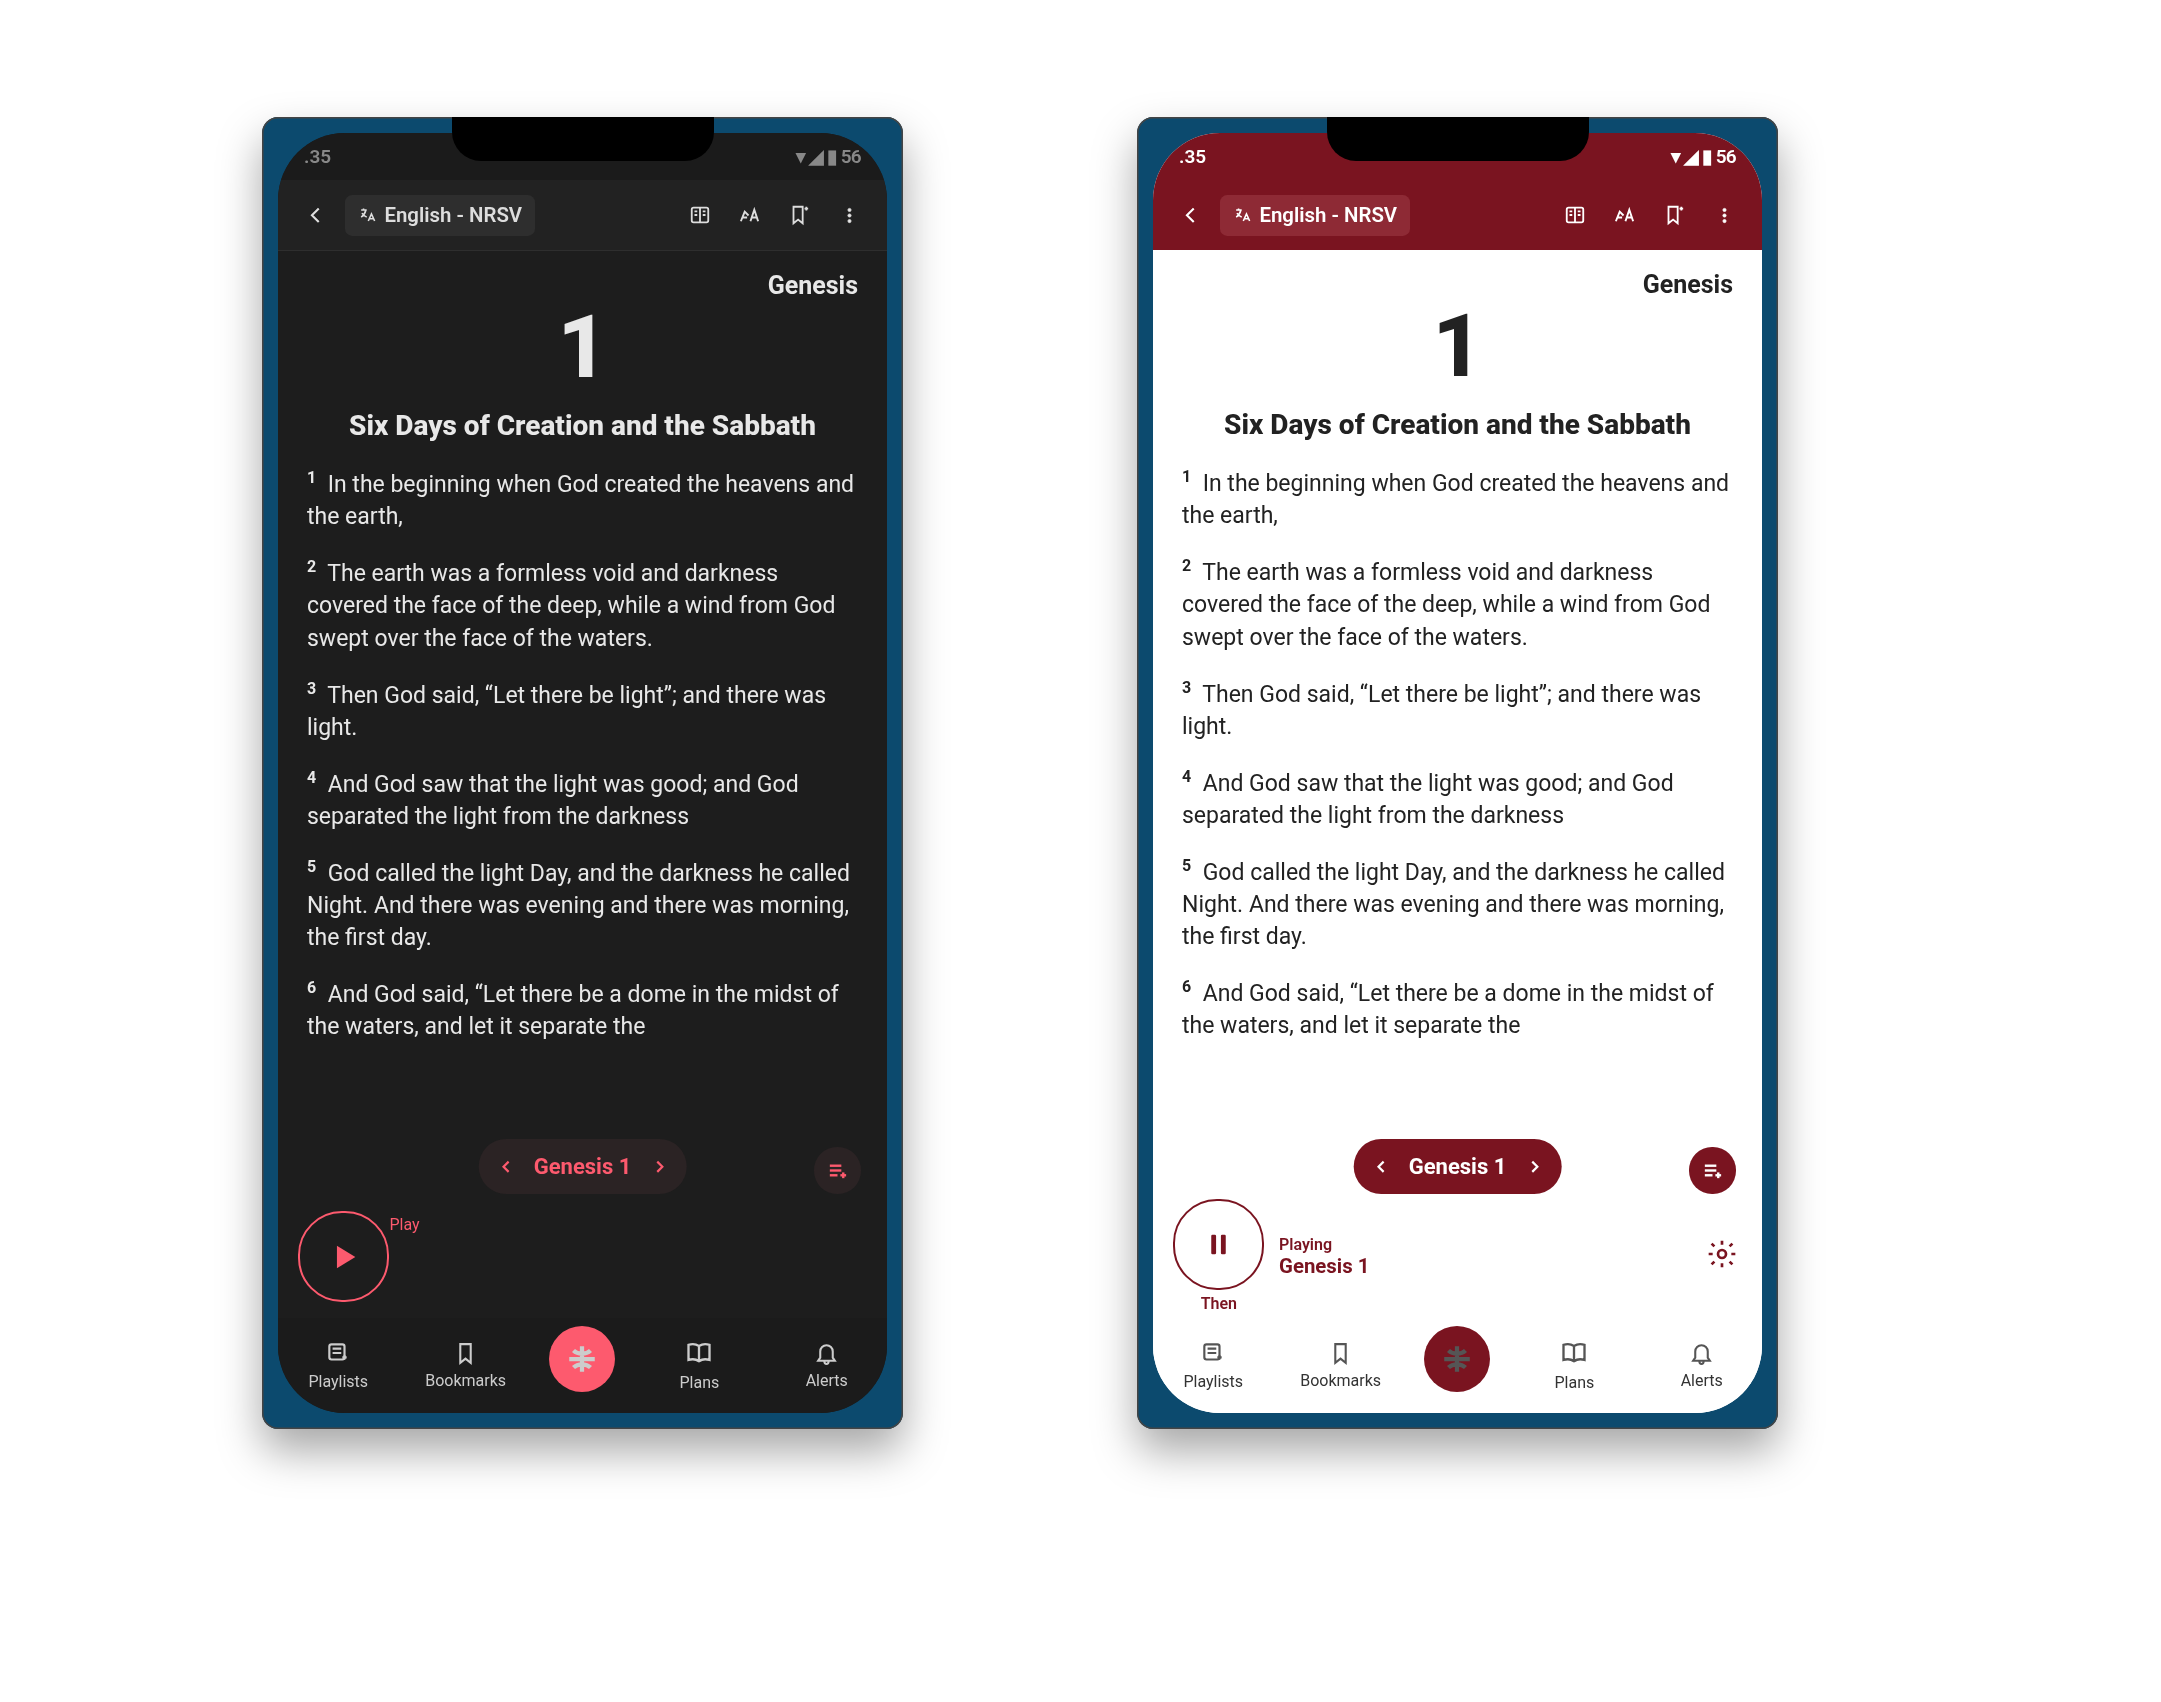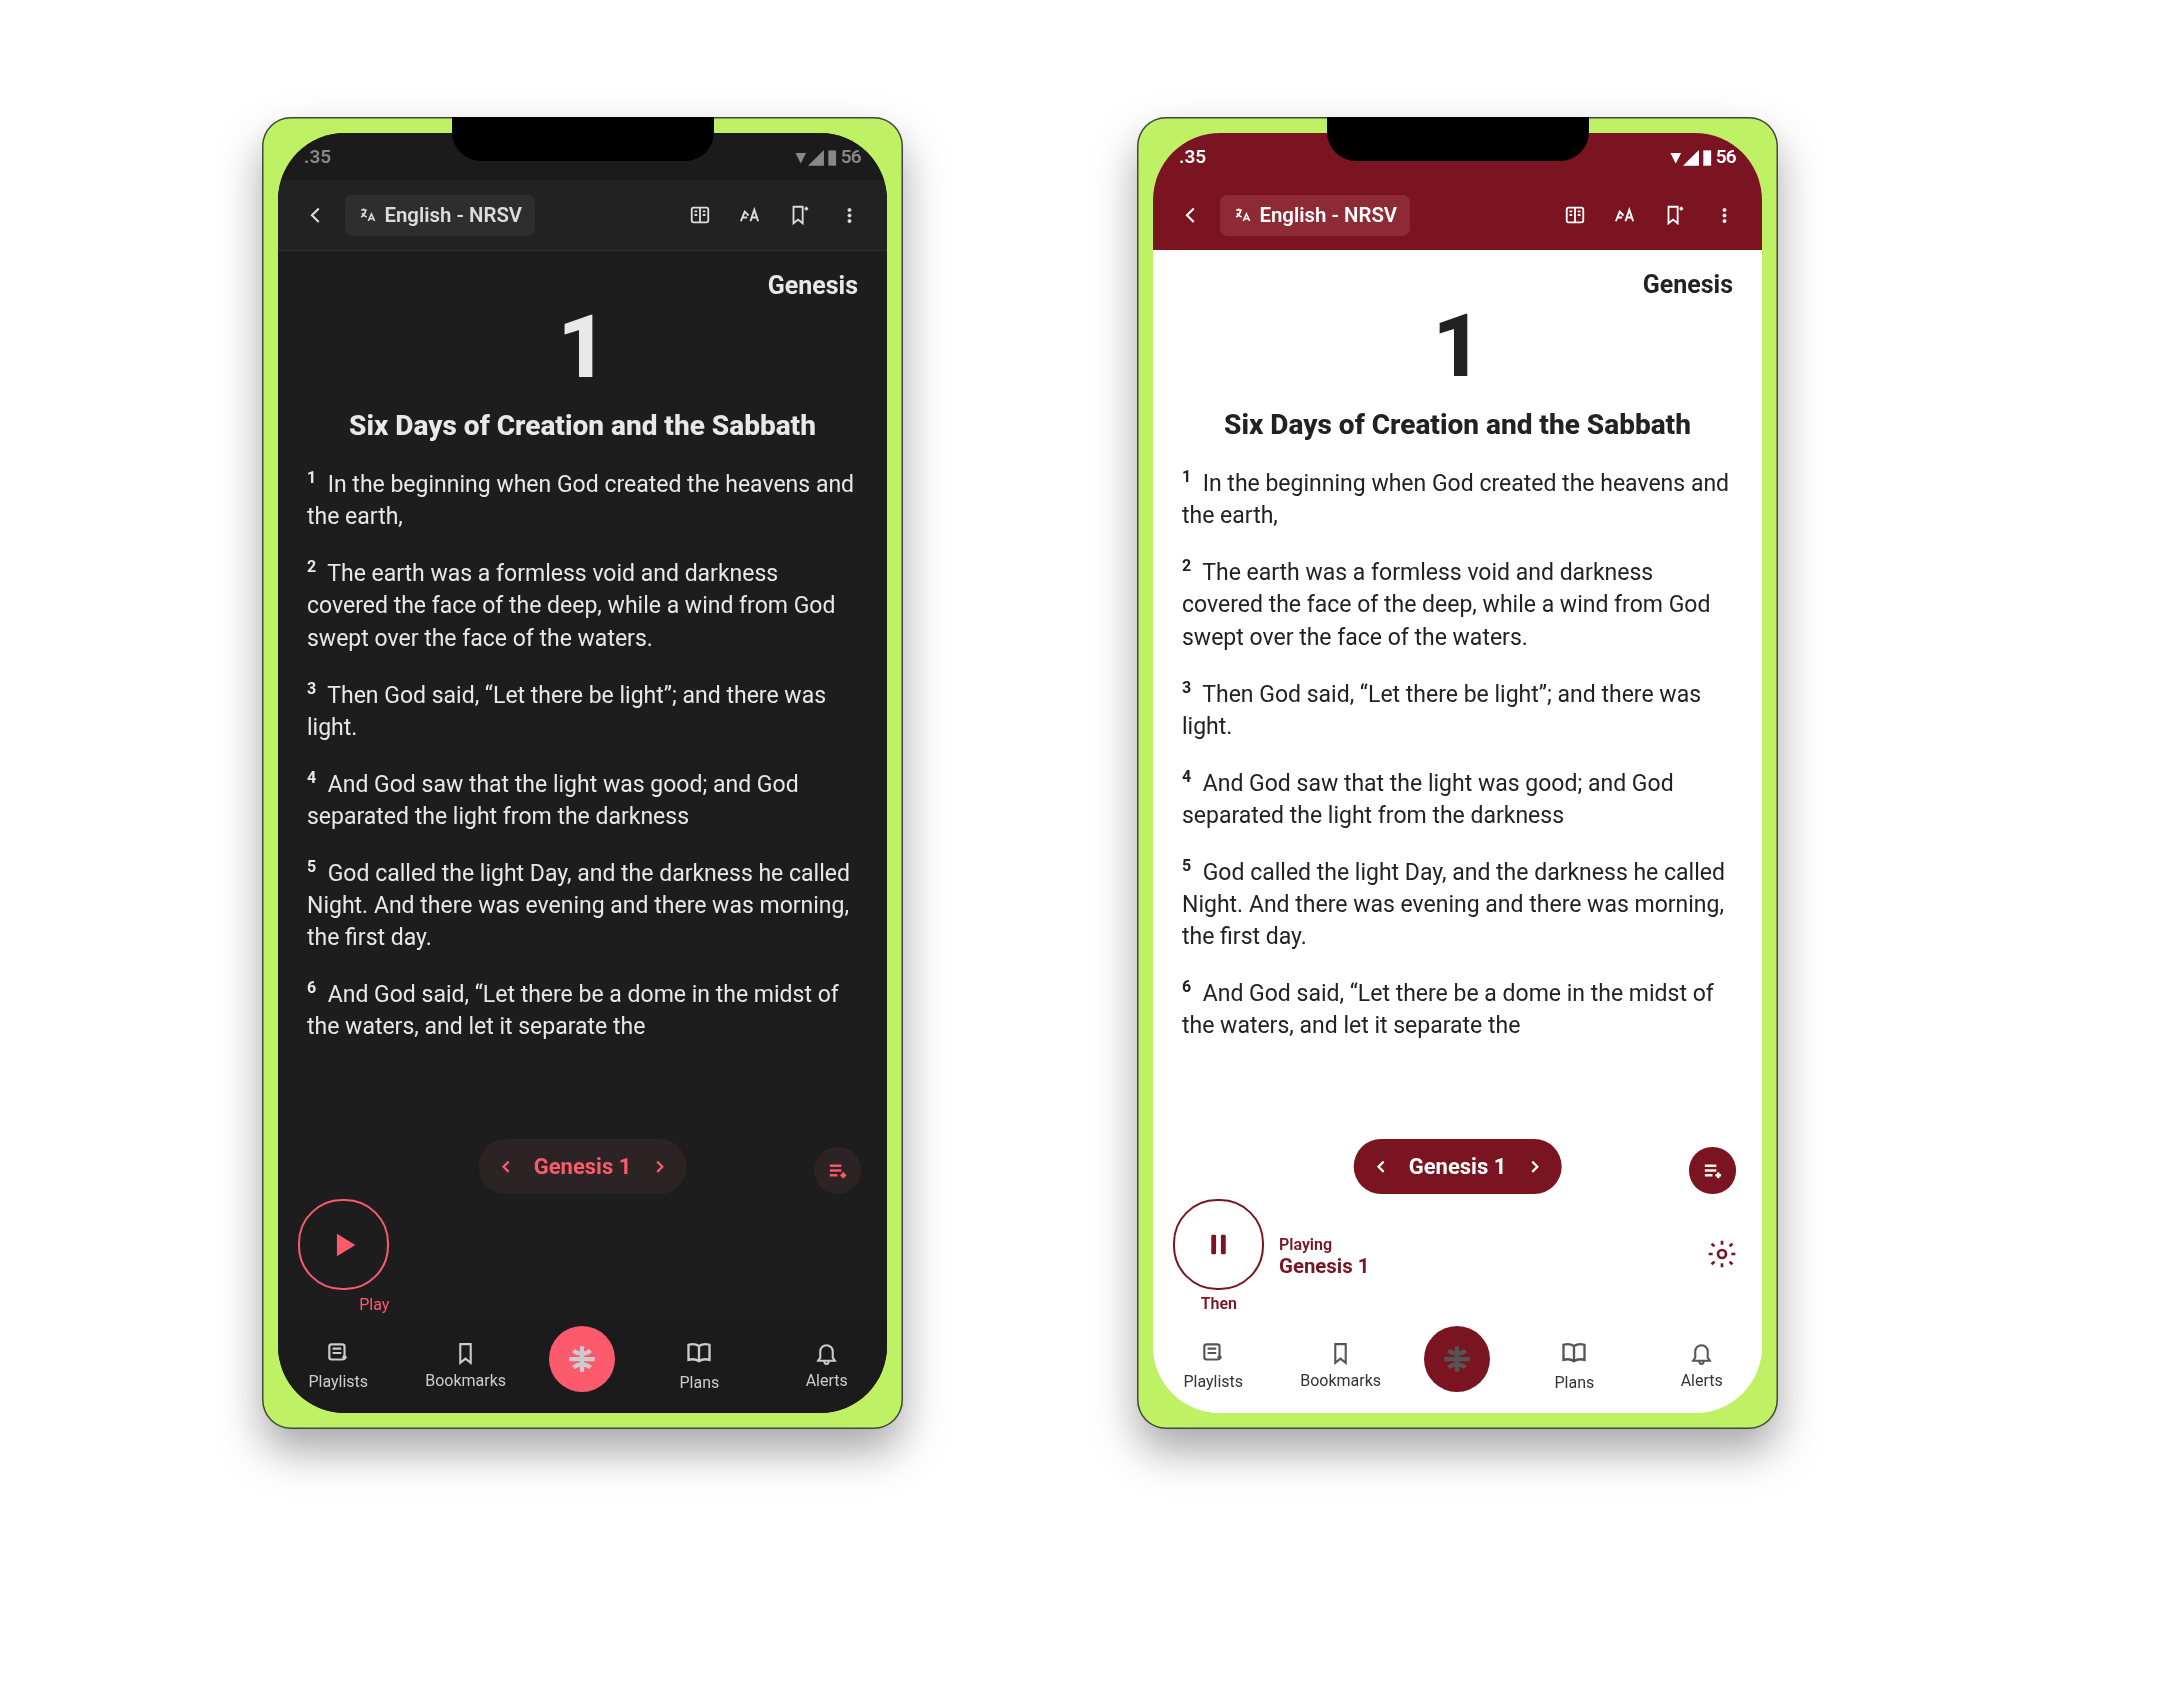--- a/index.html
+++ b/index.html
@@ -1,17 +1,17 @@
 <!DOCTYPE html>
 <html style="font-size:11.7px"><head>
 <meta charset="utf-8">
 <style>
   html,body{margin:0;padding:0;background:#fff;font-family:-apple-system,BlinkMacSystemFont,"Segoe UI",Roboto,Helvetica,Arial,sans-serif;}
   .stage{width:2161px;height:1702px;position:relative;}
-  .phone{position:absolute;width:641px;height:1312px;border-radius:29px;background:#bef264;box-shadow:0 22px 44px rgba(0,0,0,.35),0 0 0 1.5px #444 inset;}
+  .phone{position:absolute;width:641px;height:1312px;border-radius:16px;background:#0c4a6e;box-shadow:0 22px 44px rgba(0,0,0,.35),0 0 0 1.5px #444 inset;}
   .phone.left{left:262px;top:117px;}
   .phone.right{left:1137px;top:117px;}
   .screen{position:absolute;left:16px;right:16px;top:16px;bottom:16px;border-radius:67px;overflow:hidden;display:flex;flex-direction:column;}
   .dark .screen{background:#1d1d1d;color:#e8e8e8;}
   .light .screen{background:#fff;color:#222;}
   .notch{position:absolute;top:0;left:50%;transform:translateX(-50%);width:262px;height:44px;background:#000;border-bottom-left-radius:29px;border-bottom-right-radius:29px;z-index:20;}
   .statusbar{height:47px;flex:none;display:flex;align-items:center;justify-content:space-between;padding:0 26px;font-size:19px;font-weight:600;}
   .dark .statusbar{background:#1b1b1b;color:#888;}
   .light .statusbar{background:#7a1420;color:#fff;}
   .statusbar .right{letter-spacing:-0.7px;margin-left:24px;}
@@ -153,21 +153,21 @@
       <svg width="23" height="23" viewBox="0 0 24 24" fill="none" stroke-width="2.5">
             <line x1="4" y1="7" x2="16" y2="7"></line>
             <line x1="4" y1="12" x2="16" y2="12"></line>
             <line x1="4" y1="17" x2="12" y2="17"></line>
             <line x1="18" y1="14" x2="18" y2="20"></line>
             <line x1="15" y1="17" x2="21" y2="17"></line>
           </svg>
     </div>
 
     <div class="player">
-      <div style="display:flex;flex-direction:column;align-items:flex-end">
+      <div style="display:flex;flex-direction:row;align-items:flex-start">
         <div class="play-circle">
           <svg width="34" height="34" viewBox="0 0 24 24" fill="#fd5a6e" stroke="none">
                 <polygon points="7 4 20 12 7 20"></polygon>
               </svg>
         </div>
         <div class="play-label">Play</div>
       </div>
     </div>
 
     <div class="tabbar">

